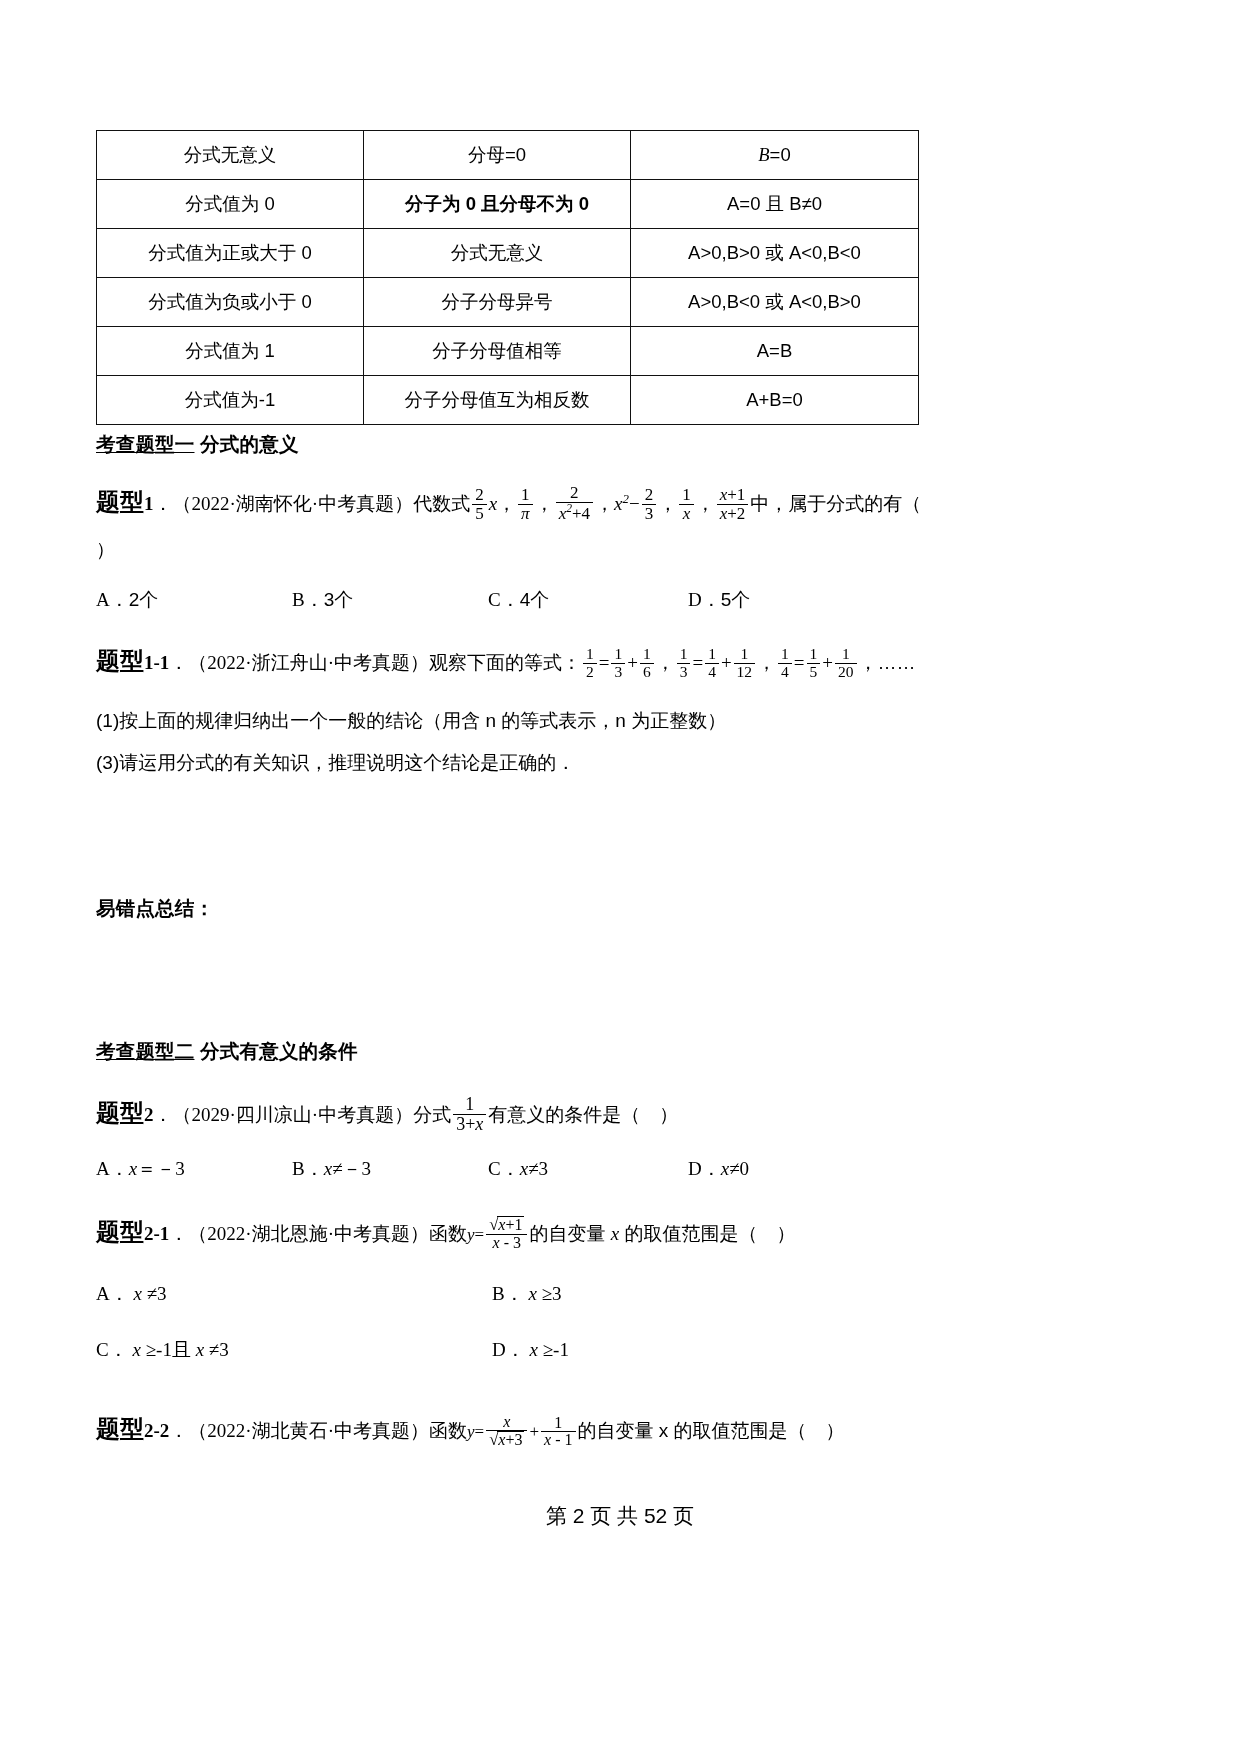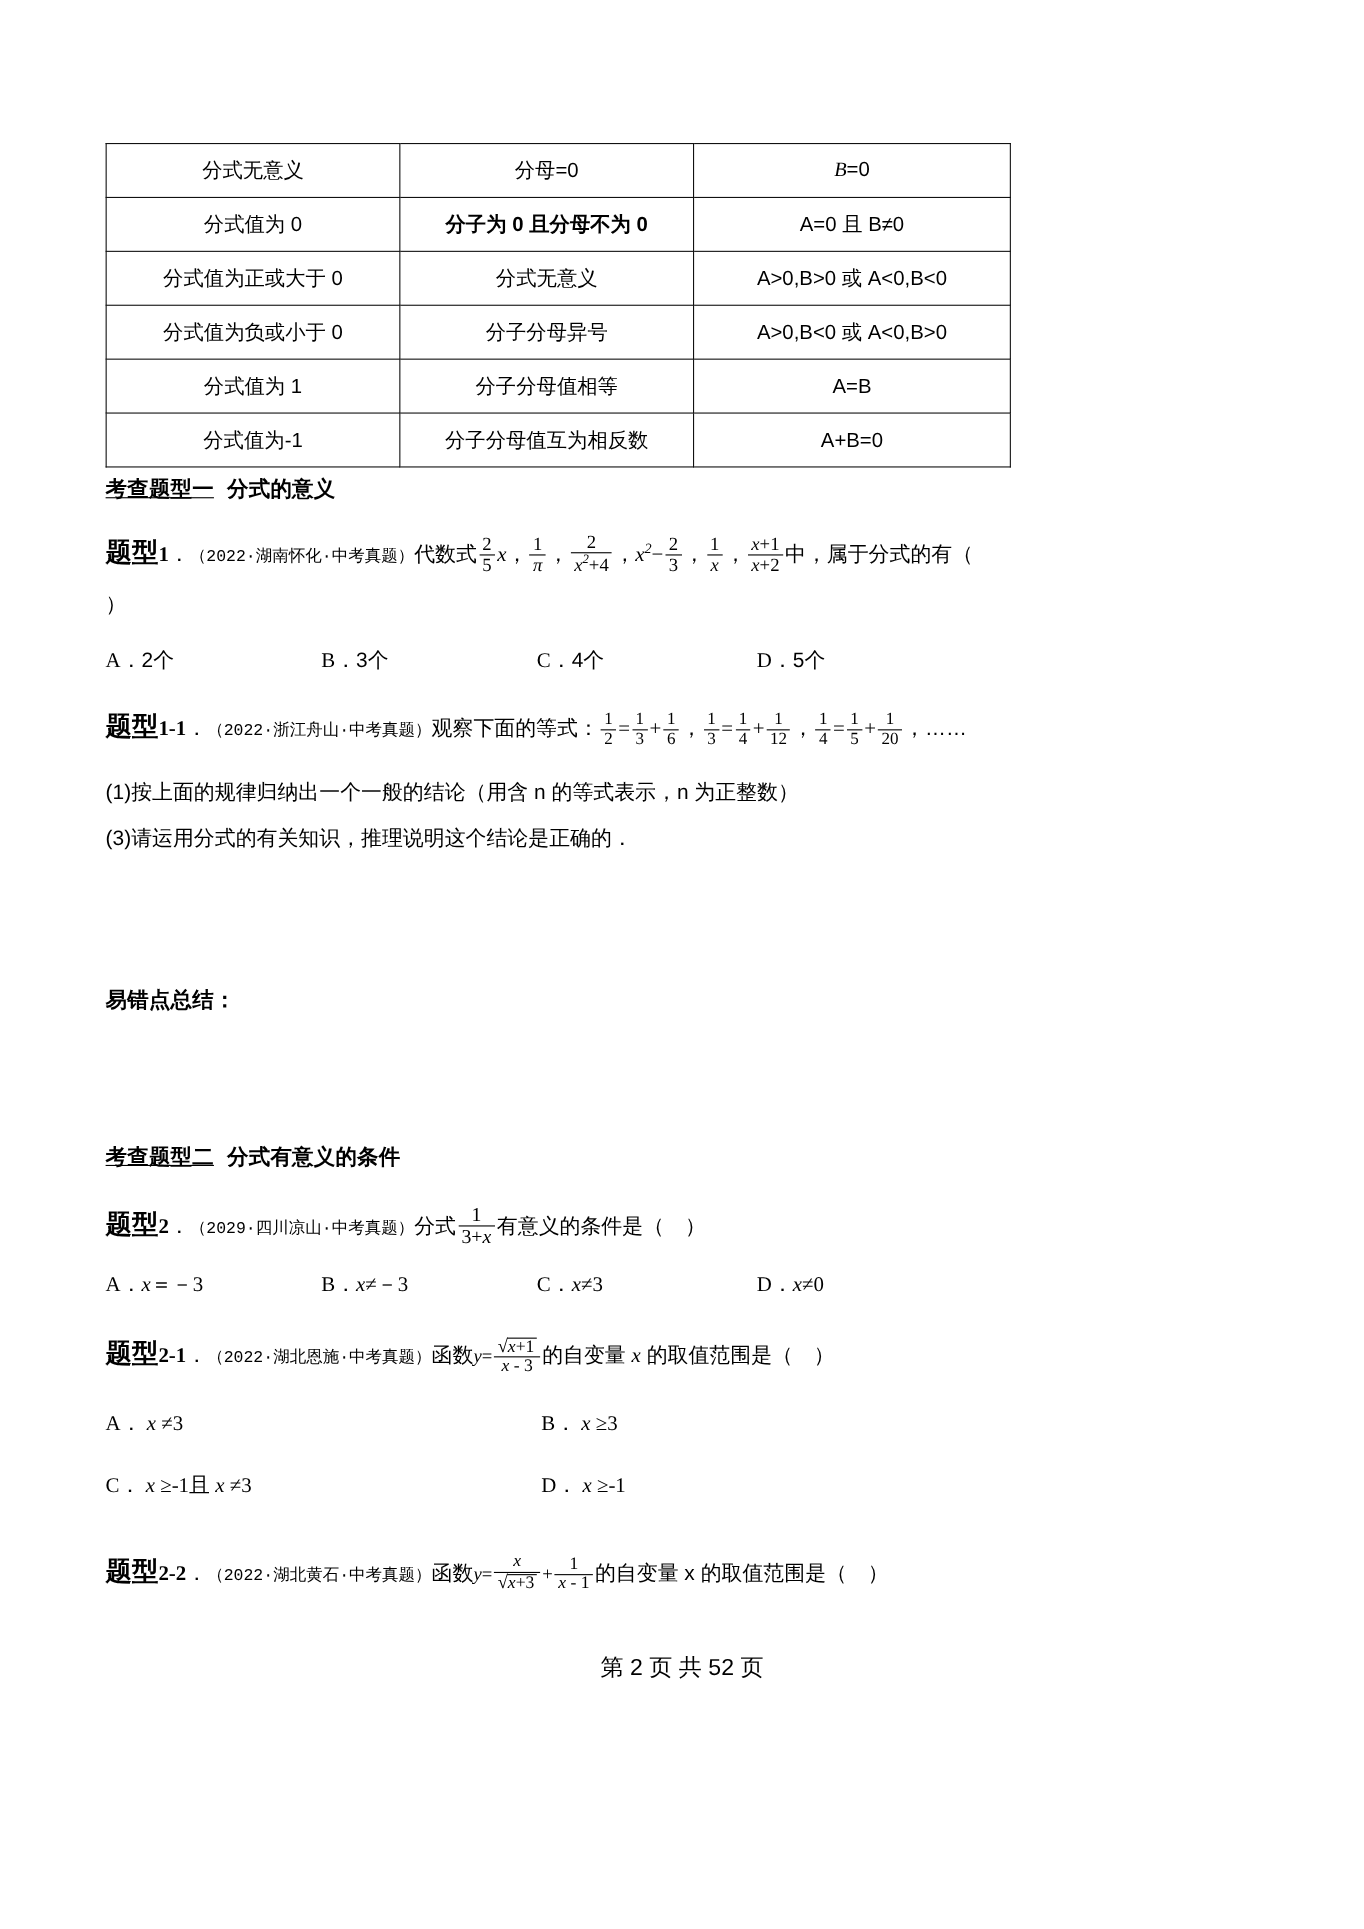--- a/index.html
+++ b/index.html
@@ -51,21 +51,21 @@
   td.c3 { width: 279px; }
   td.bold { font-weight: bold; }
   td .ital { font-style: italic; font-family: "Liberation Serif", serif; }
   td.serifcell {
     font-family: "Liberation Serif", "DejaVu Serif", serif;
     font-size: 19px;
   }
 
   
   .sec-head {
-    font-family: Liberation Mono, monospace;
+    font-family: Liberation Sans, sans-serif;
     font-weight: bold;
     font-size: 19.5px;
     margin-top: 6px;
     margin-bottom: 0;
     letter-spacing: 0.2px;
   }
   .sec-head .u { text-decoration: underline; }
 
   .block {
     font-size: 19px;
@@ -76,22 +76,22 @@
     font-family: Liberation Sans, sans-serif;
     font-weight: bold;
     font-size: 24px;
   }
   .qnum {
     font-family: "Liberation Serif", serif;
     font-weight: bold;
     font-size: 19px;
   }
   .src {
-    font-family: Liberation Mono, monospace;
-    font-size: 15px;
+    font-family: Liberation Serif, serif;
+    font-size: 19px;
   }
   .cn {
     font-family: "Liberation Sans", "DejaVu Sans", sans-serif;
     font-size: 19px;
   }
   .mi { font-style: italic; font-family: "Liberation Serif", serif; }
 
   
   .frac {
     display: inline-block;

